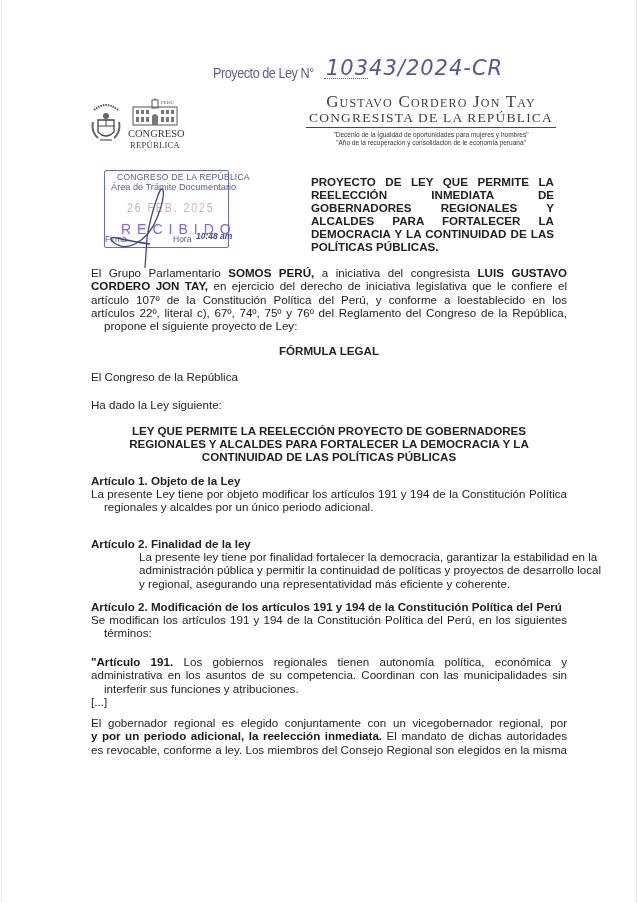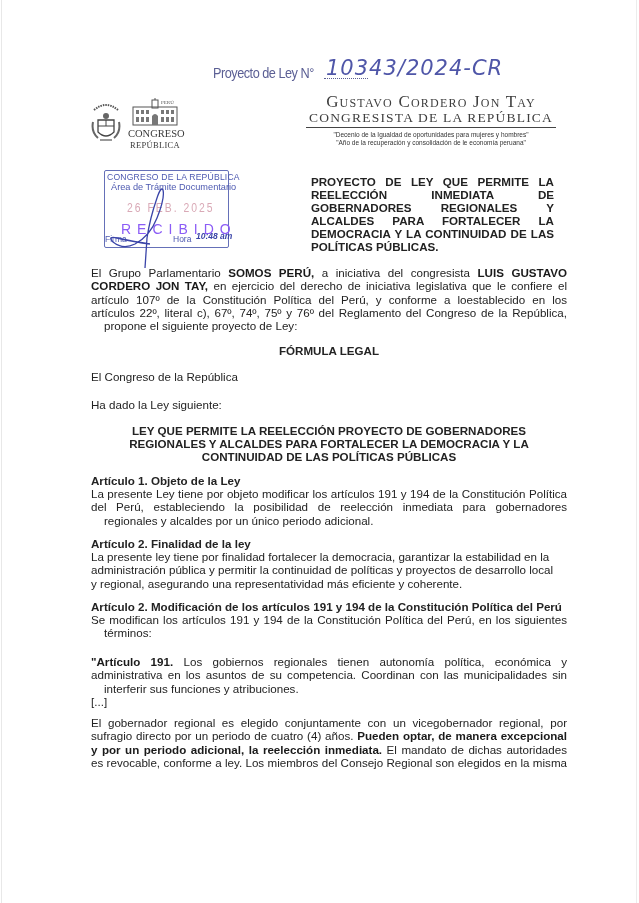--- a/index.html
+++ b/index.html
@@ -34,21 +34,21 @@
                letter-spacing: 1.2px; }
   .cong-title { position:absolute; left: 306px; top: 110px; width: 250px; text-align:center;
                 font-family: "Liberation Serif", serif; font-size: 13.5px; color:#3e3e3e; letter-spacing: 1.2px;
                 border-bottom: 1px solid #444; padding-bottom: 1px; }
   .motto { position:absolute; left: 306px; top: 131px; width: 250px; text-align:center; font-size: 6.5px;
            color:#333; line-height: 8px; }
 
   
   .stamp { position:absolute; left: 104px; top: 170px; width: 123px; height: 76px;
            border: 1.5px solid #6570b8; border-radius: 2px; }
-  .stamp-l1 { position:absolute; left: 2px; top: 1px; font-size: 8.6px; color:#4c58b0; letter-spacing:0.2px; white-space:nowrap; }
+  .stamp-l1 { position:absolute; left: 12px; top: 1px; font-size: 8.6px; color:#4c58b0; letter-spacing:0.2px; white-space:nowrap; }
   .stamp-l2 { position:absolute; left: 6px; top: 11px; font-size: 9.2px; color:#4c58b0; white-space:nowrap;
               font-family: "Liberation Sans Narrow","Liberation Sans", sans-serif; }
   .stamp-date { position:absolute; left: 22px; top: 29px; font-size: 13px; color:#d9a9b6; letter-spacing: 2.5px;
                 white-space:nowrap; transform: scaleX(0.8); transform-origin:left; }
   .stamp-rec { position:absolute; left: 16px; top: 50px; font-size: 14px; color:#8b5cf6; letter-spacing: 6px; white-space:nowrap; }
   .stamp-firma { position:absolute; left: 0px; top: 63px; font-size: 8.5px; color:#4c58b0; white-space:nowrap; }
   .stamp-hora { position:absolute; left: 68px; top: 63px; font-size: 8.5px; color:#4c58b0; white-space:nowrap; }
   .stamp-time { position:absolute; left: 91px; top: 60px; font-size: 8.5px; color:#3a44a8; font-style: italic; white-space:nowrap; font-weight:bold;}
   .stamp-sig { position:absolute; left: 95px; top: 178px; width: 110px; height: 90px; pointer-events:none; }
 
@@ -65,21 +65,21 @@
   .center { text-align:center; }
   b { font-weight: bold; color:#1a1a1a; }
   .p-intro { top: 266px; }
   .h-formula { top: 344px; font-weight:bold; }
   .p-congreso { top: 370px; }
   .p-hadado { top: 398px; }
   .h-ley { top: 424px; font-weight:bold; line-height: 13.2px; }
   .a1-title { top: 474px; font-weight:bold; }
   .a1-body { top: 487px; }
   .a2-title { top: 537px; font-weight:bold; }
-  .a2-body { top: 550px; }
+  .a2-body { top: 550px; margin-left: 48px; }
   .a3-title { top: 600px; font-weight:bold; }
   .a3-body { top: 613px; }
   .a191 { top: 655px; }
   .ellipsis { top: 695px; }
   .gob { top: 716px; }
 </style>
 </head>
 <body>
 
 <div class="page">
@@ -172,21 +172,20 @@
 
   <div class="body h-ley center">
     <div>LEY QUE PERMITE LA REELECCIÓN PROYECTO DE GOBERNADORES</div>
     <div>REGIONALES Y ALCALDES PARA FORTALECER LA DEMOCRACIA Y LA</div>
     <div>CONTINUIDAD DE LAS POLÍTICAS PÚBLICAS</div>
   </div>
 
   <div class="body a1-title">Artículo 1.  Objeto de la Ley</div>
   <div class="body a1-body jl">
     <span>La presente Ley tiene por objeto modificar los artículos 191 y 194 de la Constitución Política</span>
-    <span>del Perú, estableciendo la posibilidad de reelección inmediata para gobernadores</span>
     <span class="last">regionales y alcaldes por un único periodo adicional.</span>
   </div>
 
   <div class="body a2-title">Artículo 2. Finalidad de la ley</div>
   <div class="body a2-body">
     <div>La presente ley tiene por finalidad fortalecer la democracia, garantizar la estabilidad en la</div>
     <div>administración pública y permitir la continuidad de políticas y proyectos de desarrollo local</div>
     <div>y regional, asegurando una representatividad más eficiente y coherente.</div>
   </div>
 
@@ -198,17 +197,16 @@
 
   <div class="body a191 jl">
     <span><b>"Artículo 191.</b><span style="display:inline"> Los gobiernos regionales tienen autonomía política, económica y</span></span>
     <span>administrativa en los asuntos de su competencia. Coordinan con las municipalidades sin</span>
     <span class="last">interferir sus funciones y atribuciones.</span>
   </div>
   <div class="body ellipsis">[...]</div>
 
   <div class="body gob jl">
     <span>El gobernador regional es elegido conjuntamente con un vicegobernador regional, por</span>
-    <span><span style="display:inline">sufragio directo por un periodo de cuatro (4) años. </span><b>Pueden optar, de manera excepcional</b></span>
     <span><b>y por un periodo adicional, la reelección inmediata.</b><span style="display:inline"> El mandato de dichas autoridades</span></span>
     <span>es revocable, conforme a ley. Los miembros del Consejo Regional son elegidos en la misma</span>
   </div>
 </div>
 
 </body></html>

